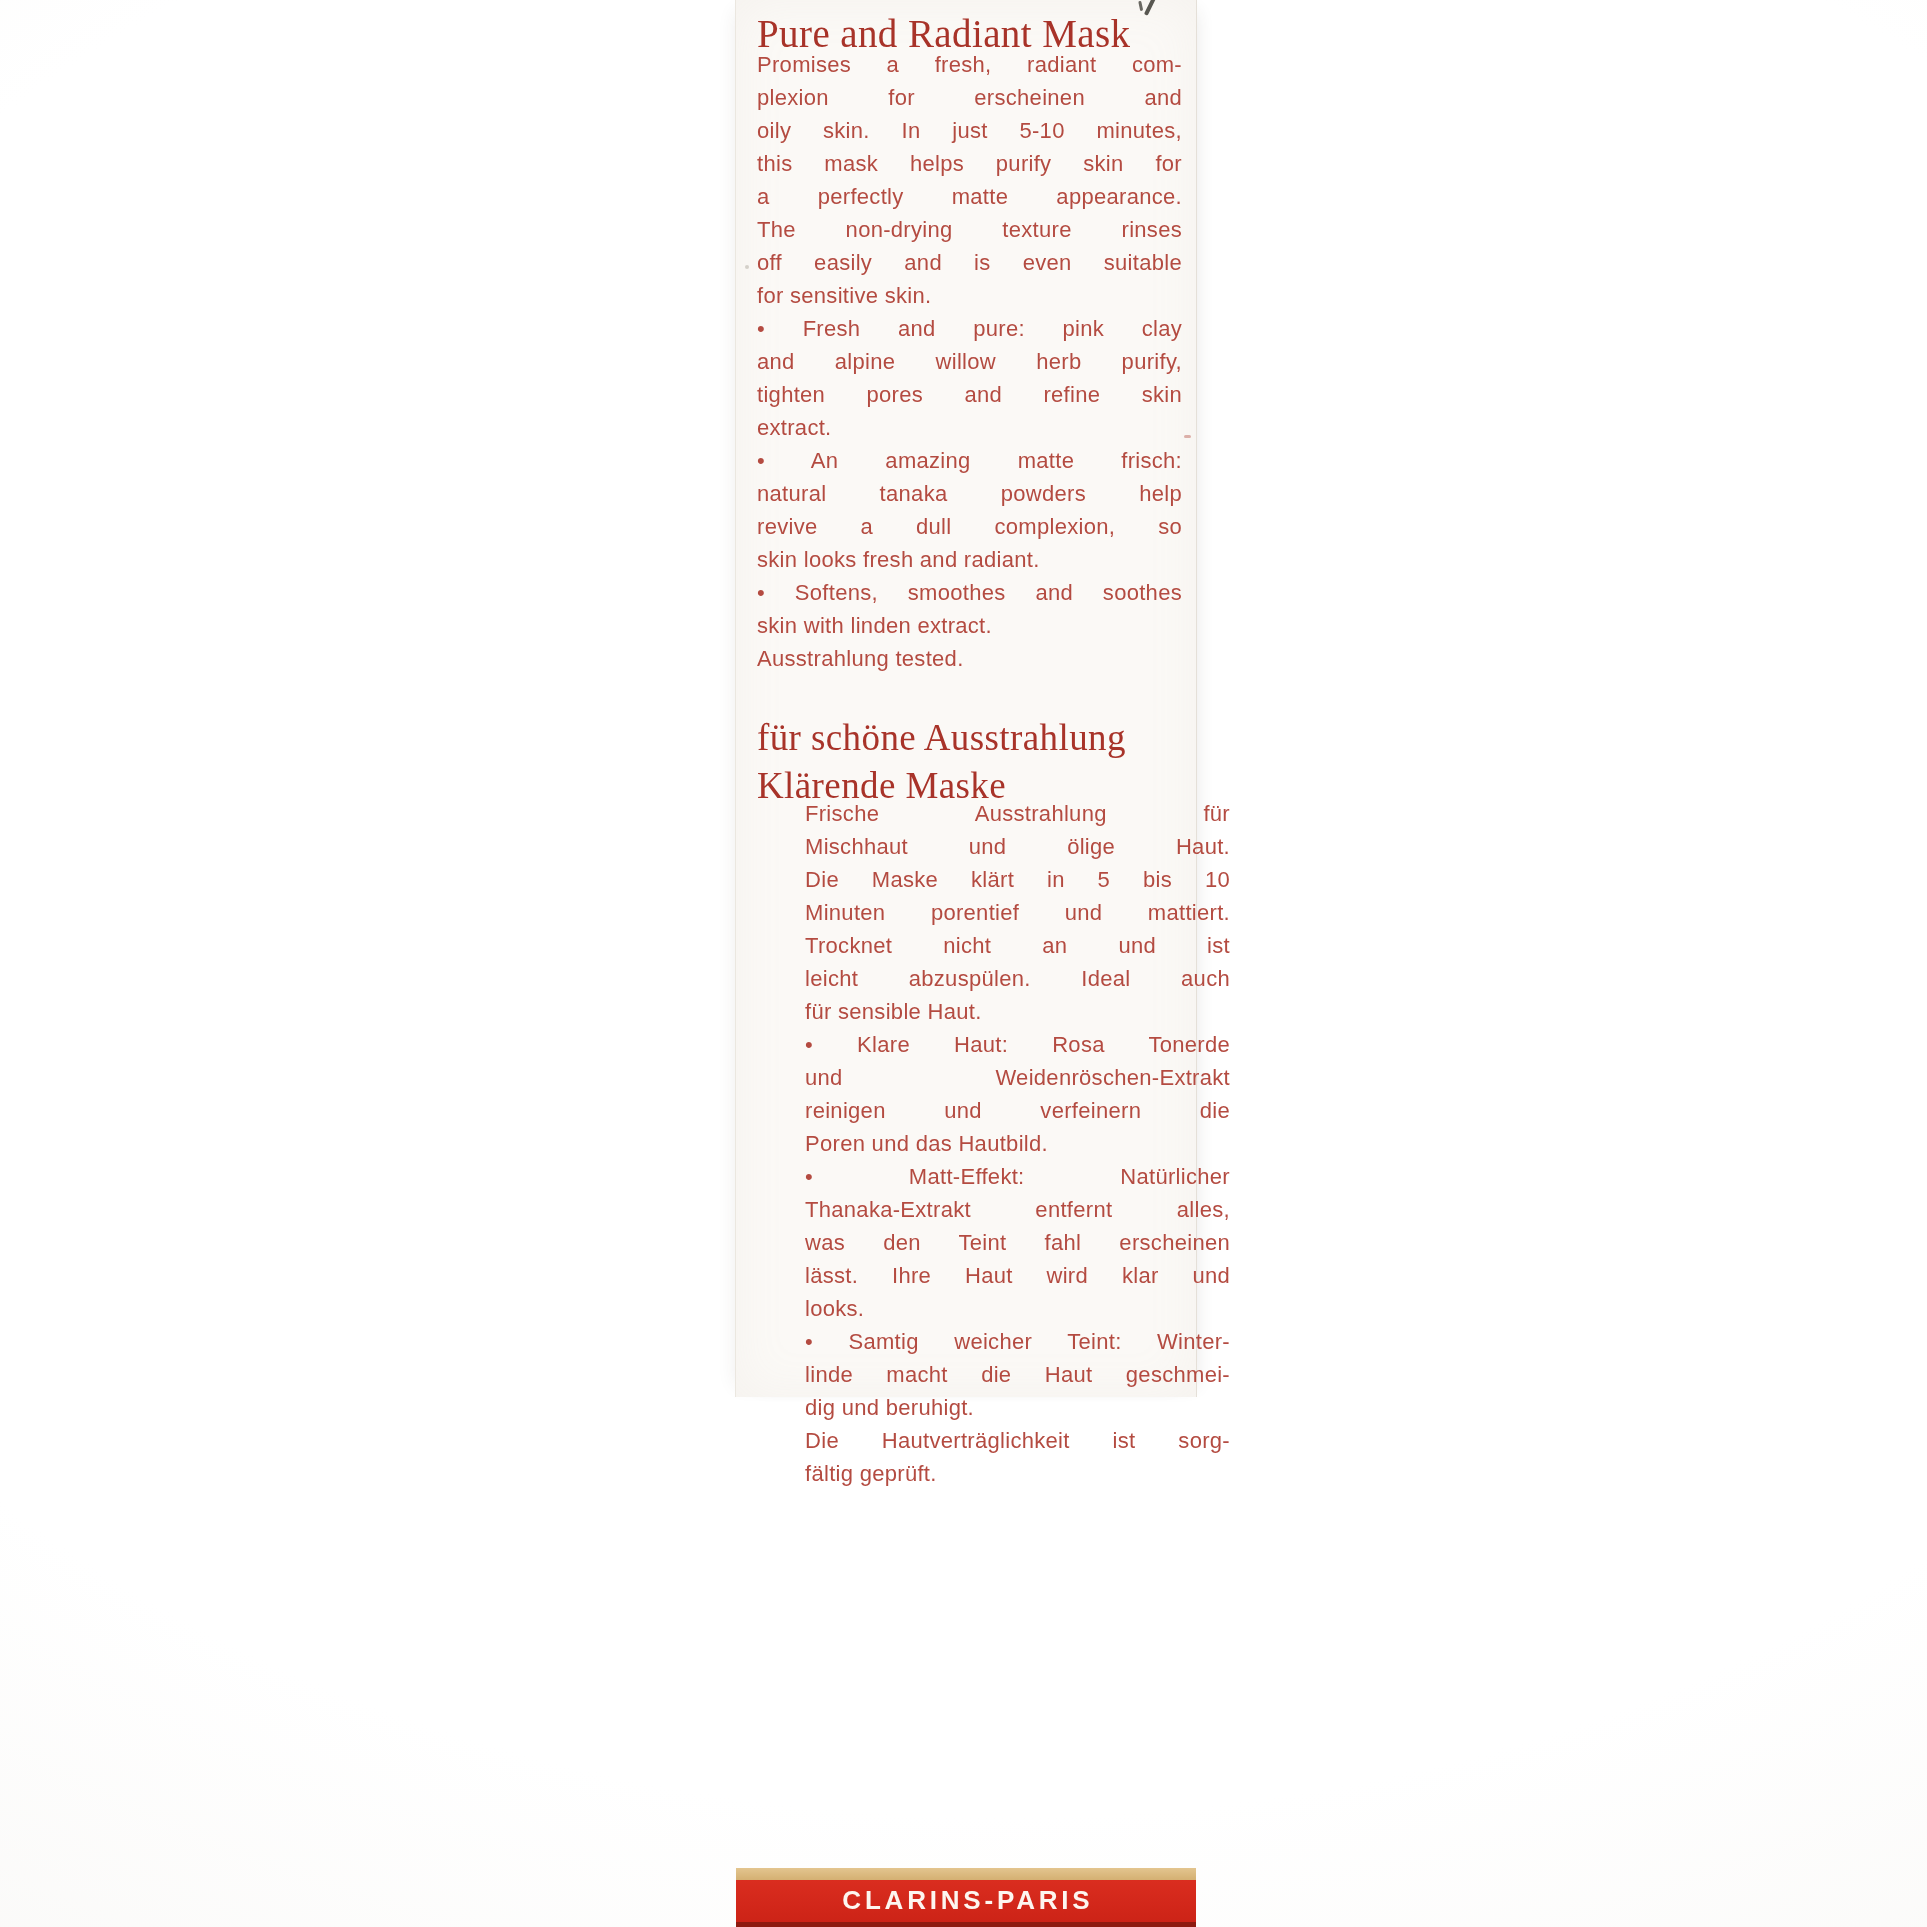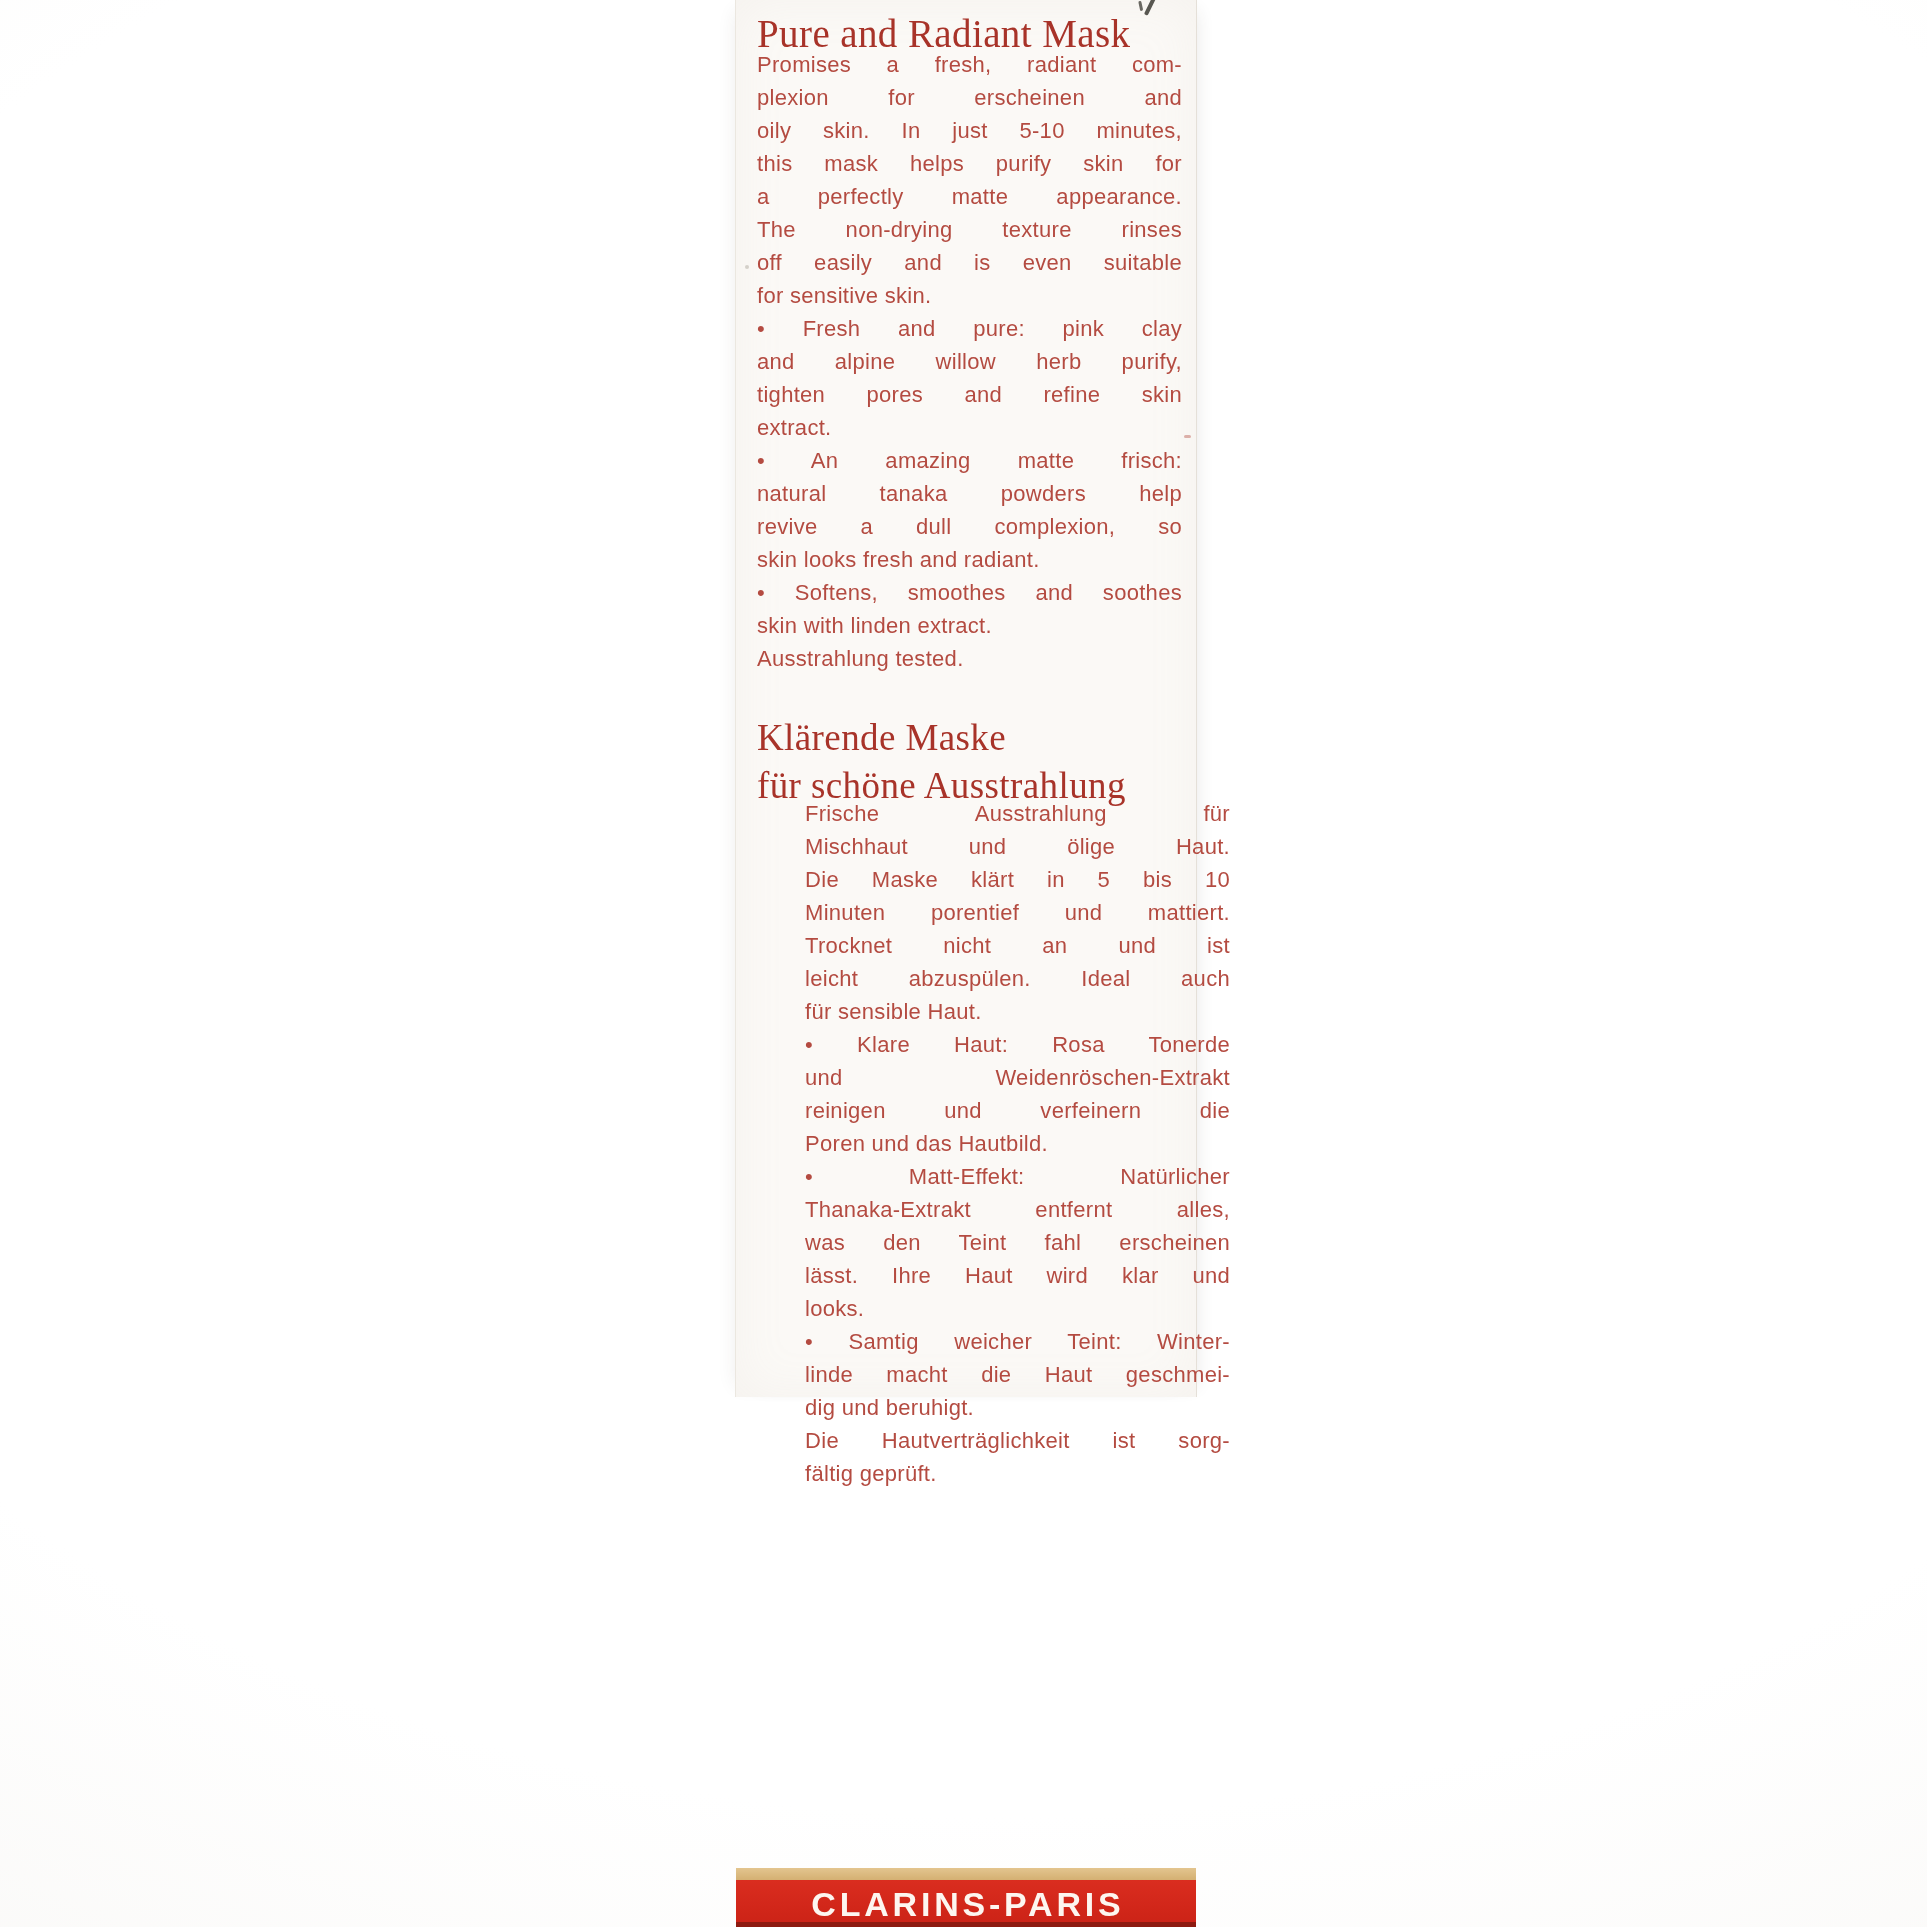--- a/index.html
+++ b/index.html
@@ -67,21 +67,21 @@
     width: 100%; height: 47px;
     background: linear-gradient(#da2d1f, #cb2216);
     display: flex;
     justify-content: center;
     align-items: flex-start;
   }
   .brand-text {
     margin-top: 6.7px;
     font-family: "Liberation Sans", sans-serif;
     font-weight: 700;
-    font-size: 34px;
+    font-size: 26px;
     line-height: 1;
     letter-spacing: 3.8px;
     text-indent: 3.8px;
     color: #fdf6f0;
   }
   .band-edge {
     position: absolute;
     left: 0; right: 0; bottom: 0;
     height: 5px;
     background: #86190f;
@@ -134,22 +134,22 @@
         <div class="tl just">• An amazing matte frisch:</div>
         <div class="tl just">natural tanaka powders help</div>
         <div class="tl just">revive a dull complexion, so</div>
         <div class="tl">skin looks fresh and radiant.</div>
         <div class="tl just">• Softens, smoothes and soothes</div>
         <div class="tl">skin with linden extract.</div>
         <div class="tl">Ausstrahlung tested.</div>
       </div>
 
     <div class="de-heading">
+      <div>für schöne Ausstrahlung</div>
       <div>Klärende Maske</div>
-      <div>für schöne Ausstrahlung</div>
     </div>
 
     <div class="bodytext de-body">
         <div class="tl just">Frische Ausstrahlung für</div>
         <div class="tl just">Mischhaut und ölige Haut.</div>
         <div class="tl just">Die Maske klärt in 5 bis 10</div>
         <div class="tl just">Minuten porentief und mattiert.</div>
         <div class="tl just">Trocknet nicht an und ist</div>
         <div class="tl just">leicht abzuspülen. Ideal auch</div>
         <div class="tl">für sensible Haut.</div>

